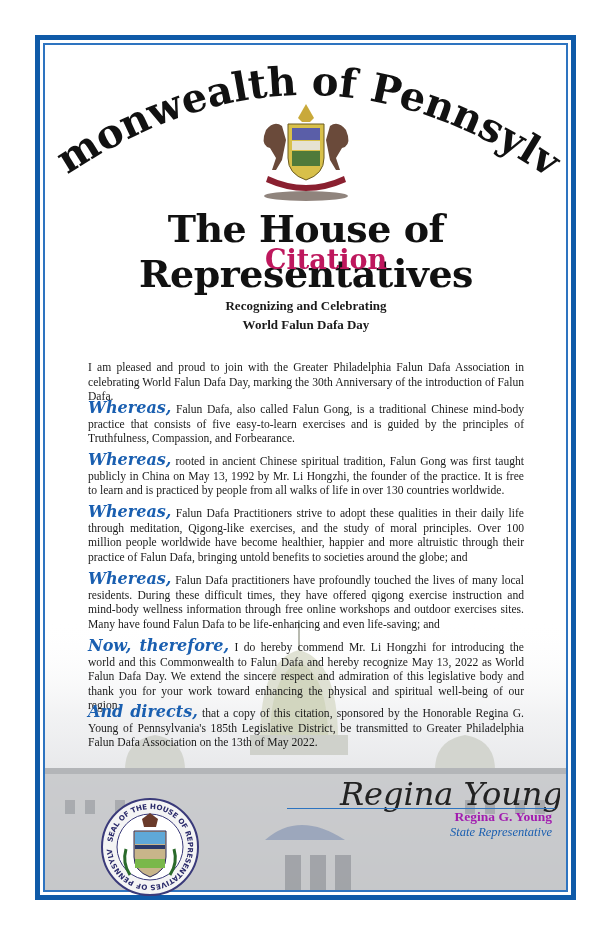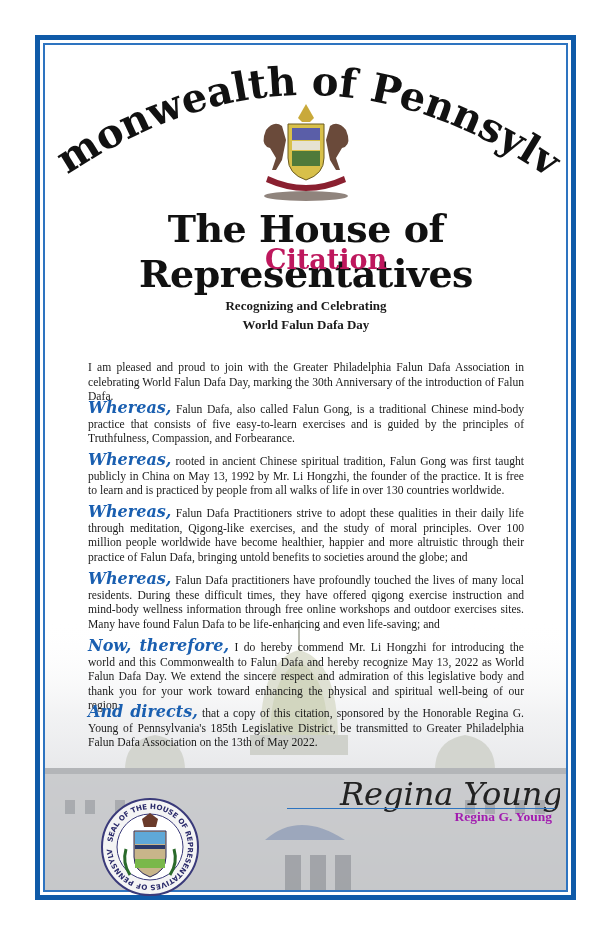--- a/index.html
+++ b/index.html
@@ -154,13 +154,14 @@
 </div>
 
 <div class="signature">
   <svg viewBox="0 0 230 60" width="230" height="60">
     <text x="10" y="42" font-family="DejaVu Serif, serif" font-style="italic" font-size="32" fill="#222">Regina Young</text>
   </svg>
 </div>
 <div class="sig-line"></div>
 <div class="sig-block">
   <div class="sig-name">Regina G. Young</div>
+  <div class="sig-role">State Representative</div>
 </div>
 
 </body></html>

